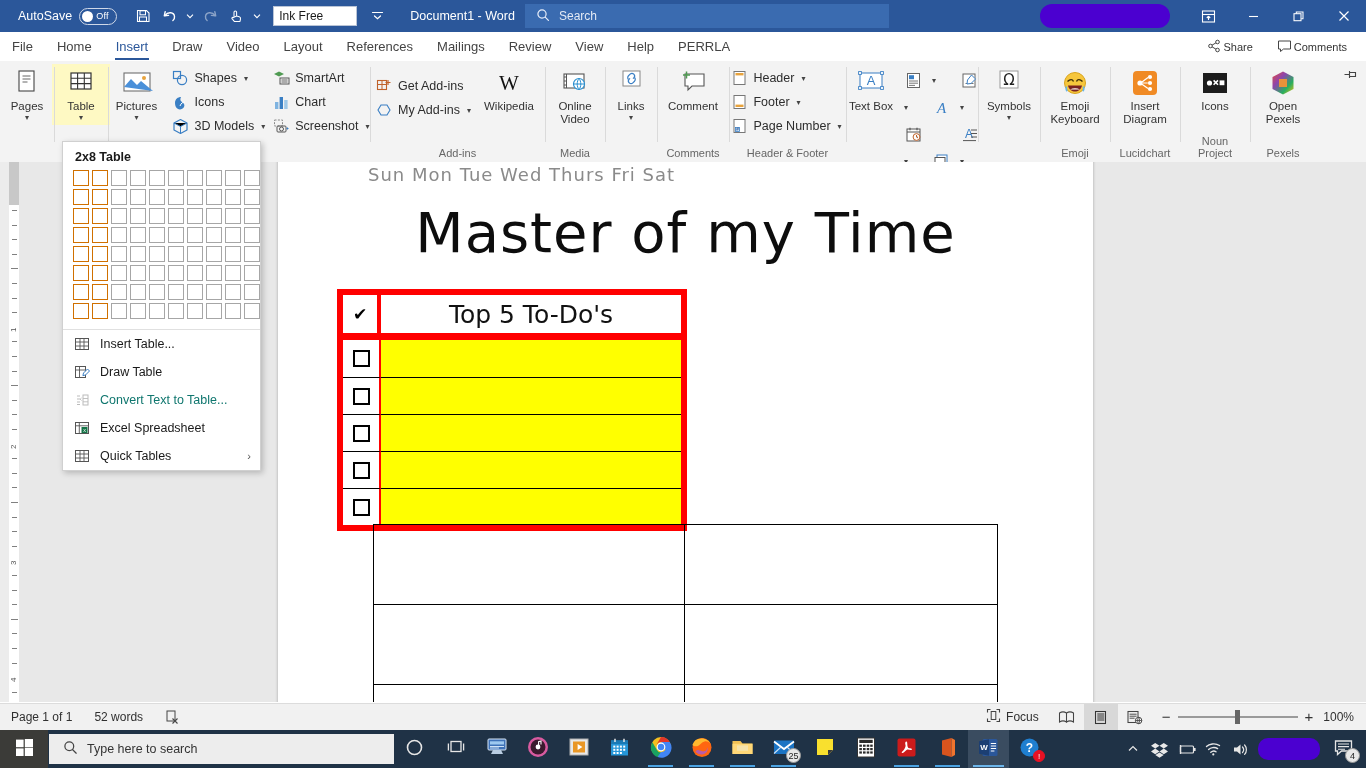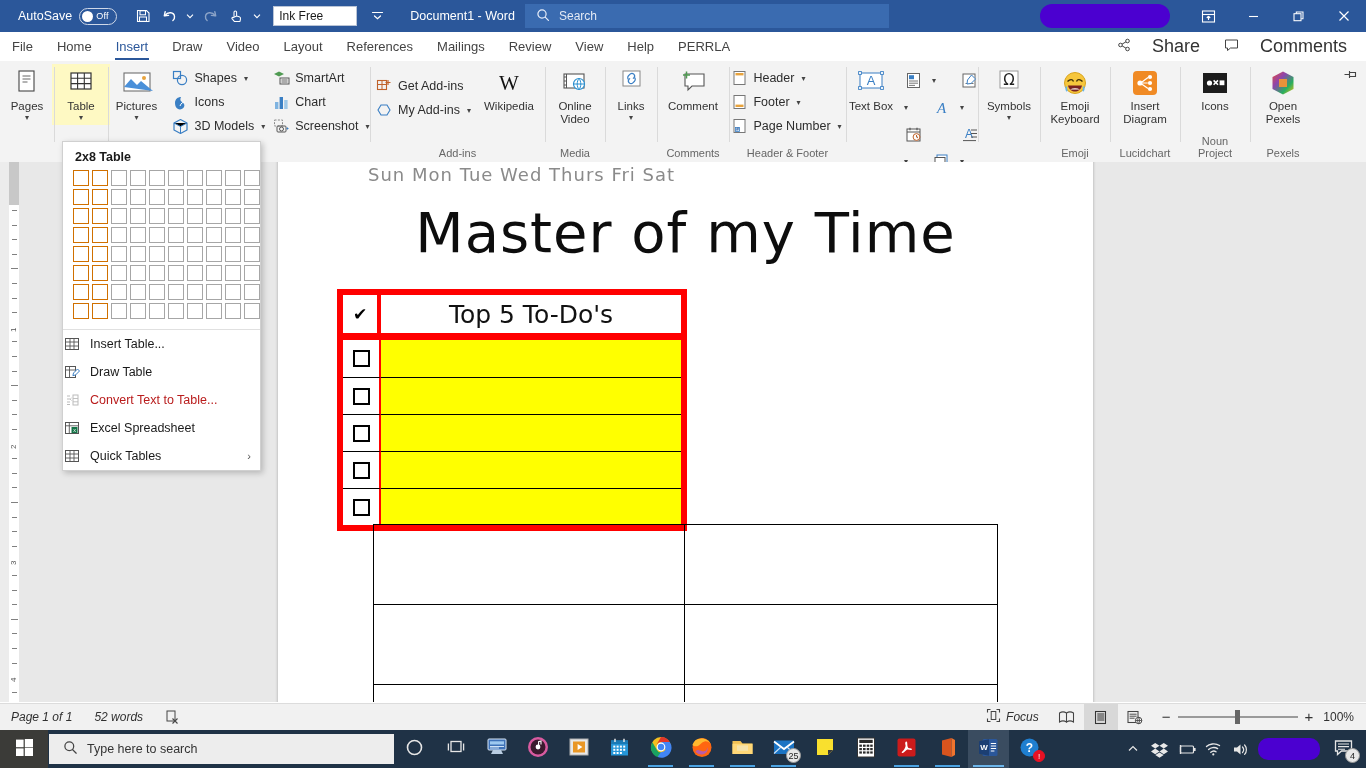--- a/index.html
+++ b/index.html
@@ -75,22 +75,22 @@
     font-size: 13px; color: #444; padding: 0 12px; height: 29px;
     display: flex; align-items: center; position: relative;
   }
   .tab.active { color: #2b579a; font-weight: 400; }
   .tab.active::after {
     content: ""; position: absolute; bottom: 1px; left: 11px; right: 11px;
     height: 2.5px; background: #2b579a;
   }
   .tabstrip-right { margin-left: auto; display: flex; align-items: center; gap: 6px; padding-right: 10px; }
   .tsr-btn {
-    display: flex; align-items: center; gap: 21px;
-    font-size: 18px; color: #333; padding: 3px 8px;
+    display: flex; align-items: center; gap: 2px;
+    font-size: 11px; color: #333; padding: 3px 8px;
     border: 1px solid transparent;
   }
 
   
   .ribbon {
     position: absolute; top: 61px; left: 0; width: 1366px; height: 102px;
     background: #f3f3f3; border-bottom: 1px solid #d4d4d4;
     display: flex; align-items: stretch;
   }
   .rgroup {
@@ -137,24 +137,24 @@
   .tm-title { font-size: 12.5px; font-weight: bold; color: #1a1a1a; padding: 8px 0 6px 12px; }
   .tm-grid {
     display: grid; grid-template-columns: repeat(10, 18px); grid-auto-rows: 18px;
     gap: 1px; padding: 0 0 8px 10px;
   }
   .tm-cell { width: 16px; height: 16px; border: 1px solid #a6a6a6; background: #fff; }
   .tm-cell.sel { border-color: #d07000; background: #fff; box-shadow: inset 0 0 0 1px #fff; }
   .tm-sep { height: 1px; background: #e0e0e0; margin: 0; }
   .tm-item {
     display: flex; align-items: center; gap: 10px;
-    height: 28px; font-size: 12.5px; color: #1a1a1a;
+    height: 28px; padding-left: 10px; font-size: 12.5px; color: #1a1a1a;
   }
   .tm-item .ico { width: 17px; height: 17px; display:flex; align-items:center; justify-content:center; }
-  .tm-item.disabled { color: #b91c1c; }
+  .tm-item.disabled { color: #0f766e; }
   .tm-item .arrow { margin-left: auto; margin-right: 9px; font-size: 11px; color: #555; }
 
   
   .workspace {
     position: absolute; top: 162px; left: 0; width: 1366px; height: 540px;
     background: #e8e8e8; overflow: hidden;
   }
   .vruler {
     position: absolute; left: 0; top: 0; width: 19px; height: 540px; background: #ececec;
   }
@@ -221,21 +221,21 @@
   .lt-cell { border-bottom: 1.6px solid #000; }
   .lt-c1 { width: 311px; border-right: 1.6px solid #000; }
   .lt-c2 { flex: 1; }
 
   
   .statusbar {
     position: absolute; top: 703px; left: 0; width: 1366px; height: 27px;
     background: #f1f1f1; border-top: 1px solid #dcdcdc;
     display: flex; align-items: center; font-size: 12px; color: #303030;
   }
-  .sb-item { padding: 0 11px; display: flex; align-items: center; gap: 5px; white-space: nowrap; font-style: italic; }
+  .sb-item { padding: 0 11px; display: flex; align-items: center; gap: 5px; white-space: nowrap; }
   .sb-right { margin-left: auto; display: flex; align-items: center; }
   .viewbtn { width: 34px; height: 26px; display: flex; align-items: center; justify-content: center; }
   .viewbtn.active { background: #d8d8d8; }
   .zoomslider { display: flex; align-items: center; gap: 7px; padding: 0 10px; }
   .zs-track { width: 120px; height: 2px; background: #9a9a9a; position: relative; }
   .zs-thumb { position: absolute; left: 57px; top: -6px; width: 5px; height: 14px; background: #666; }
   .zs-pm { font-size: 15px; color: #333; line-height: 12px; }
   .zoom-pct { padding-right: 12px; font-size: 12px; }
 
   

